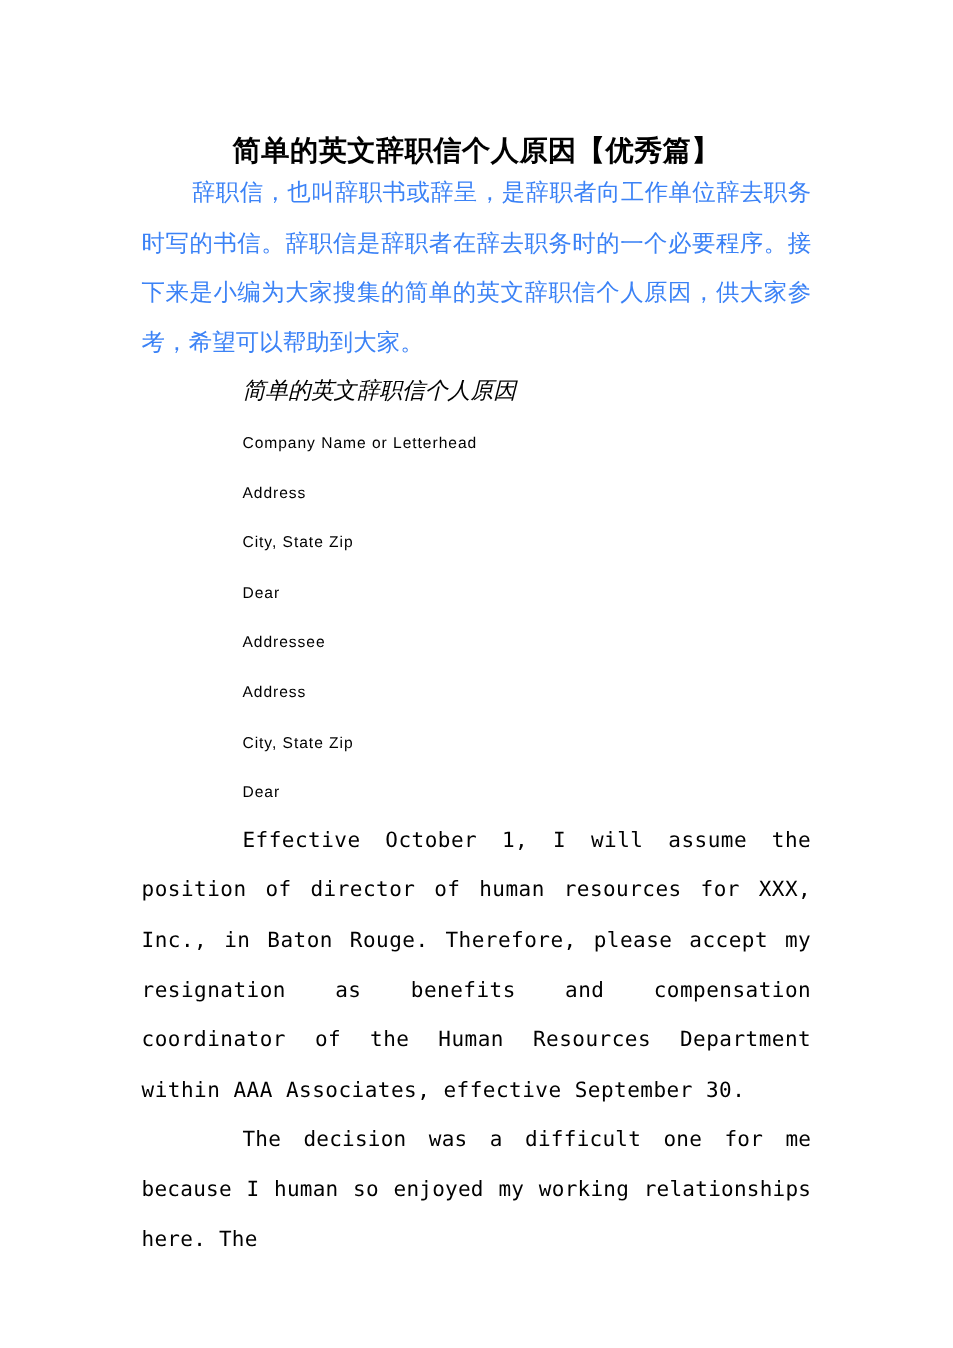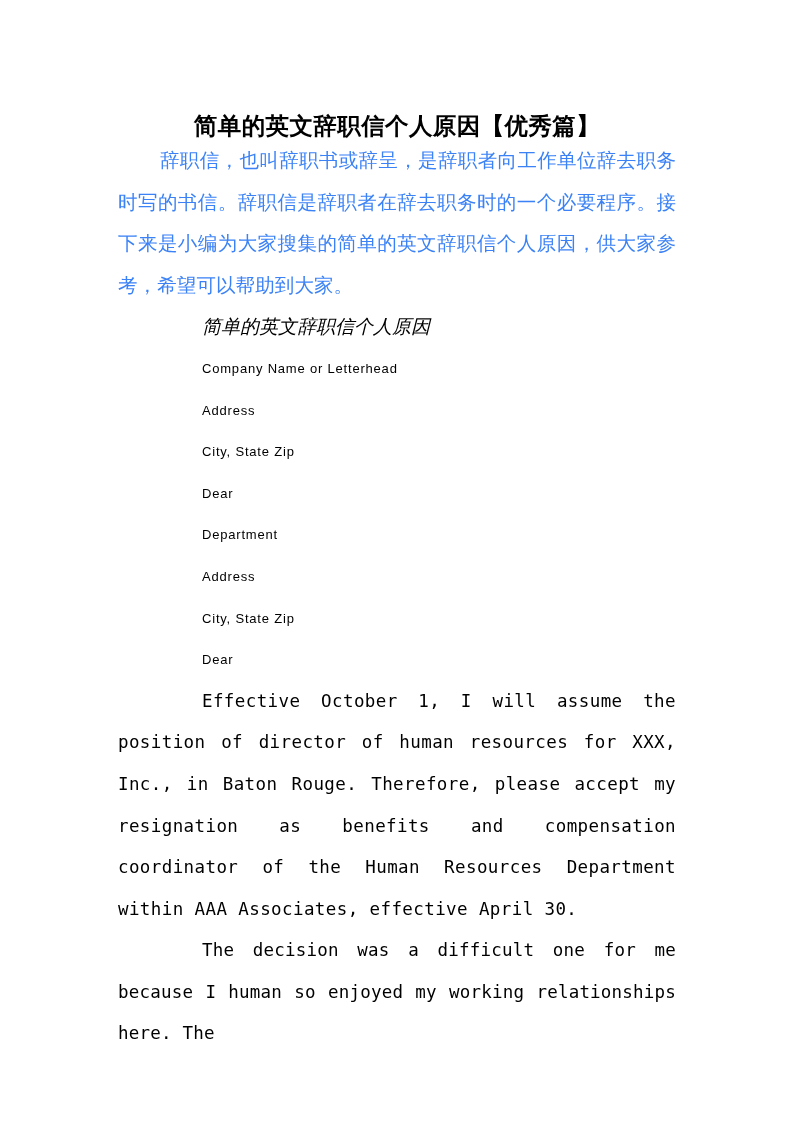--- a/index.html
+++ b/index.html
@@ -102,23 +102,23 @@
   <div class="content">
 
     <p class="cn-para">辞职信，也叫辞职书或辞呈，是辞职者向工作单位辞去职务时写的书信。辞职信是辞职者在辞去职务时的一个必要程序。接下来是小编为大家搜集的简单的英文辞职信个人原因，供大家参考，希望可以帮助到大家。</p>
 
     <p class="cn-subhead">简单的英文辞职信个人原因</p>
 
     <p class="tpl-line">Company Name or Letterhead</p>
     <p class="tpl-line">Address</p>
     <p class="tpl-line">City, State Zip</p>
     <p class="tpl-line">Dear</p>
-    <p class="tpl-line">Department</p>
+    <p class="tpl-line">Addressee</p>
     <p class="tpl-line">Address</p>
     <p class="tpl-line">City, State Zip</p>
     <p class="tpl-line">Dear</p>
 
-    <p class="en-para">Effective October 1, I will assume the position of director of human resources for XXX, Inc., in Baton Rouge. Therefore, please accept my resignation as benefits and compensation coordinator of the Human Resources Department within AAA Associates, effective April 30.</p>
+    <p class="en-para">Effective October 1, I will assume the position of director of human resources for XXX, Inc., in Baton Rouge. Therefore, please accept my resignation as benefits and compensation coordinator of the Human Resources Department within AAA Associates, effective September 30.</p>
 
     <p class="en-para tight">The decision was a difficult one for me because I human so enjoyed my working relationships here. The</p>
 
   </div>
 </div>
 
 </body></html>

